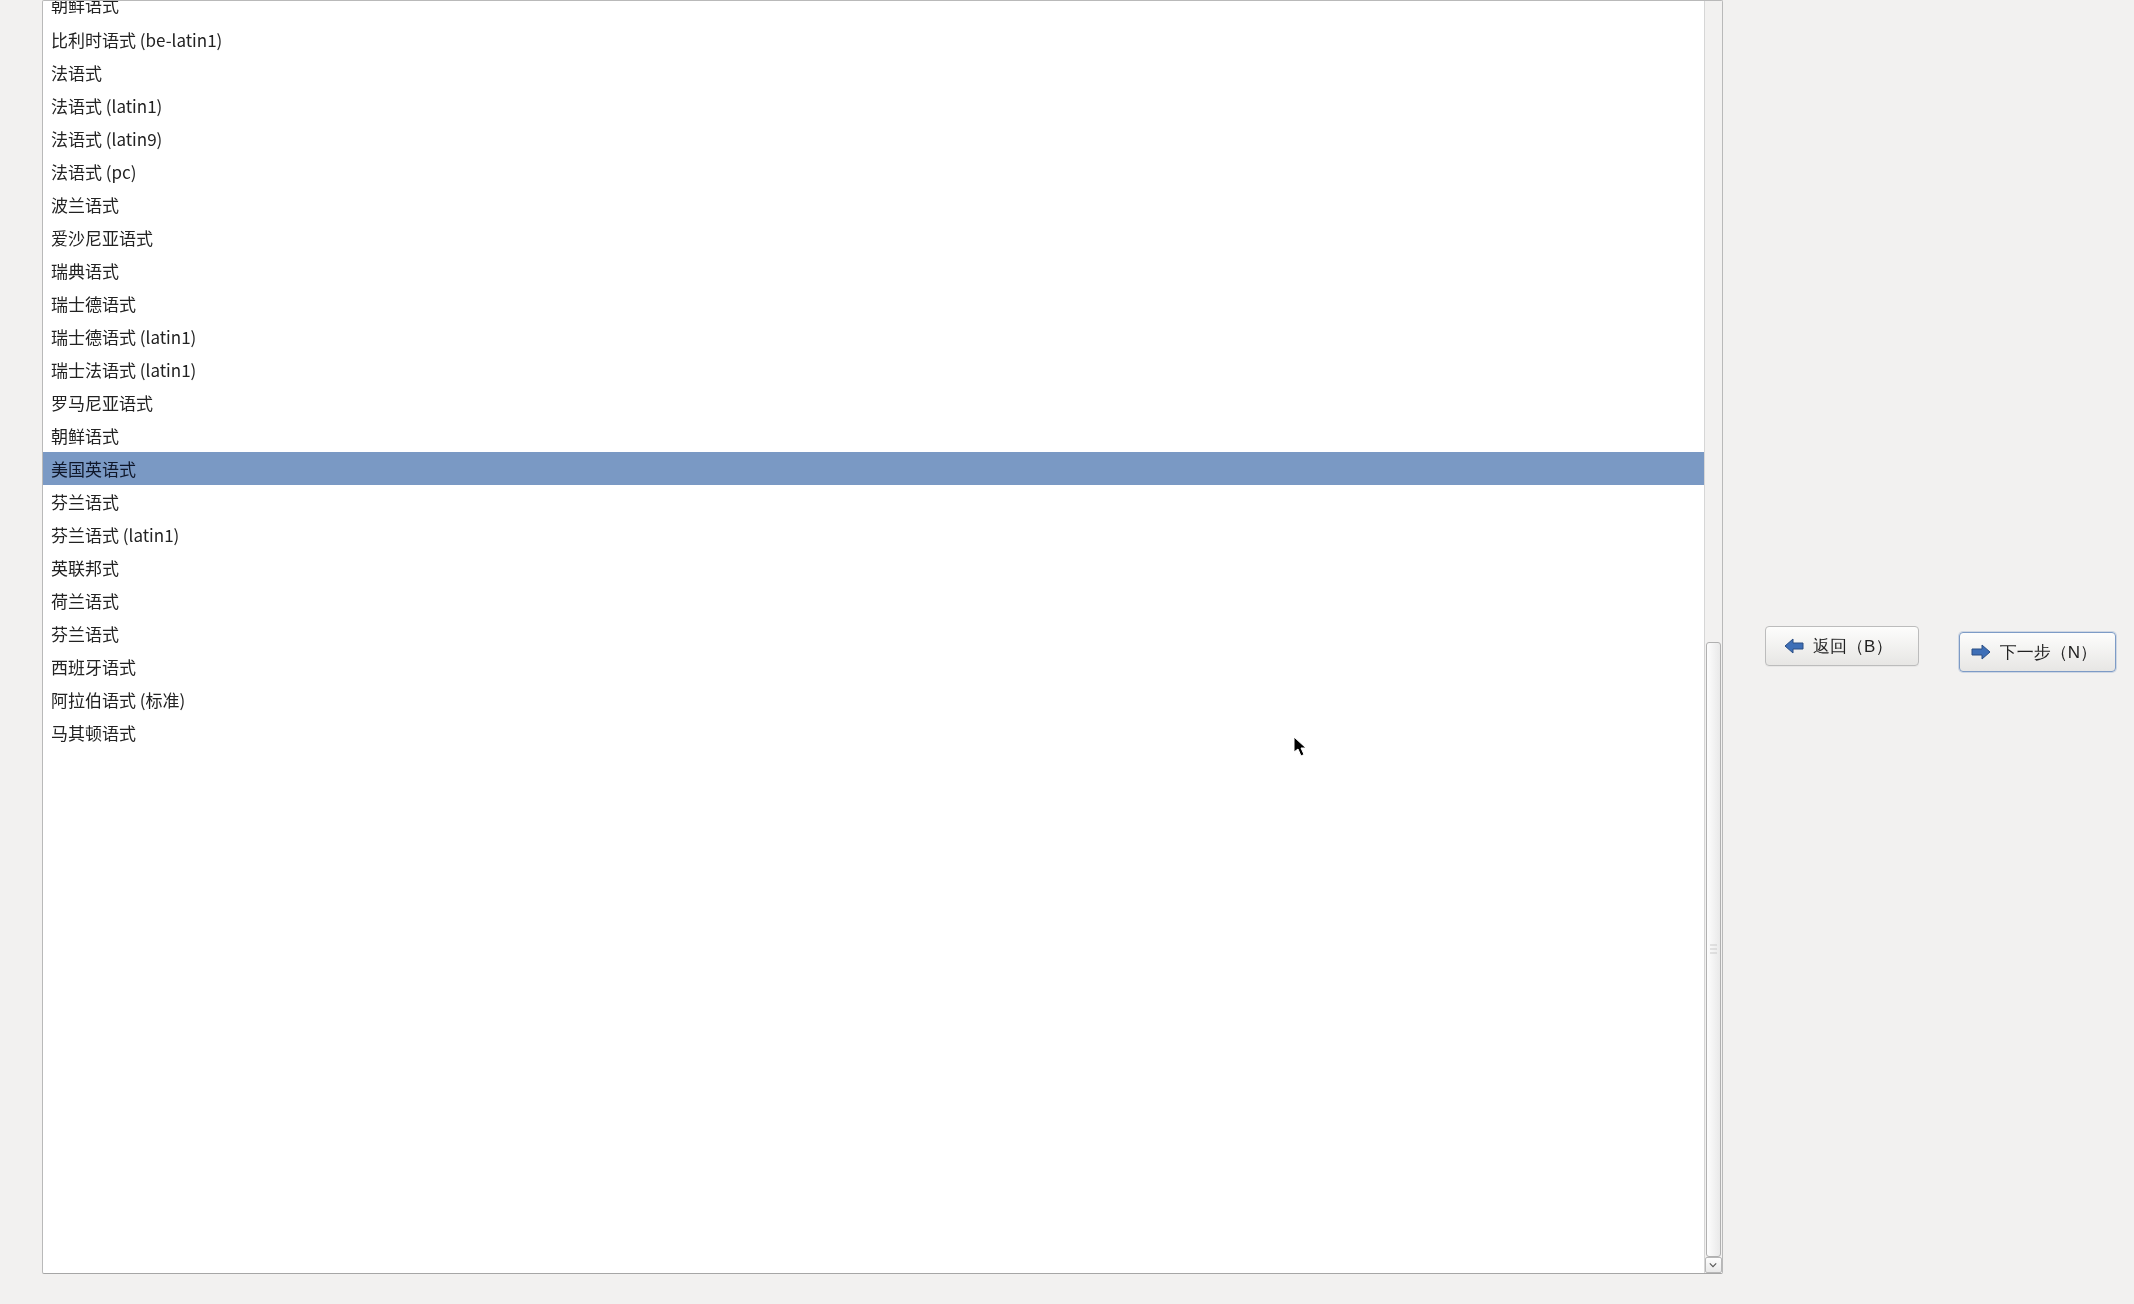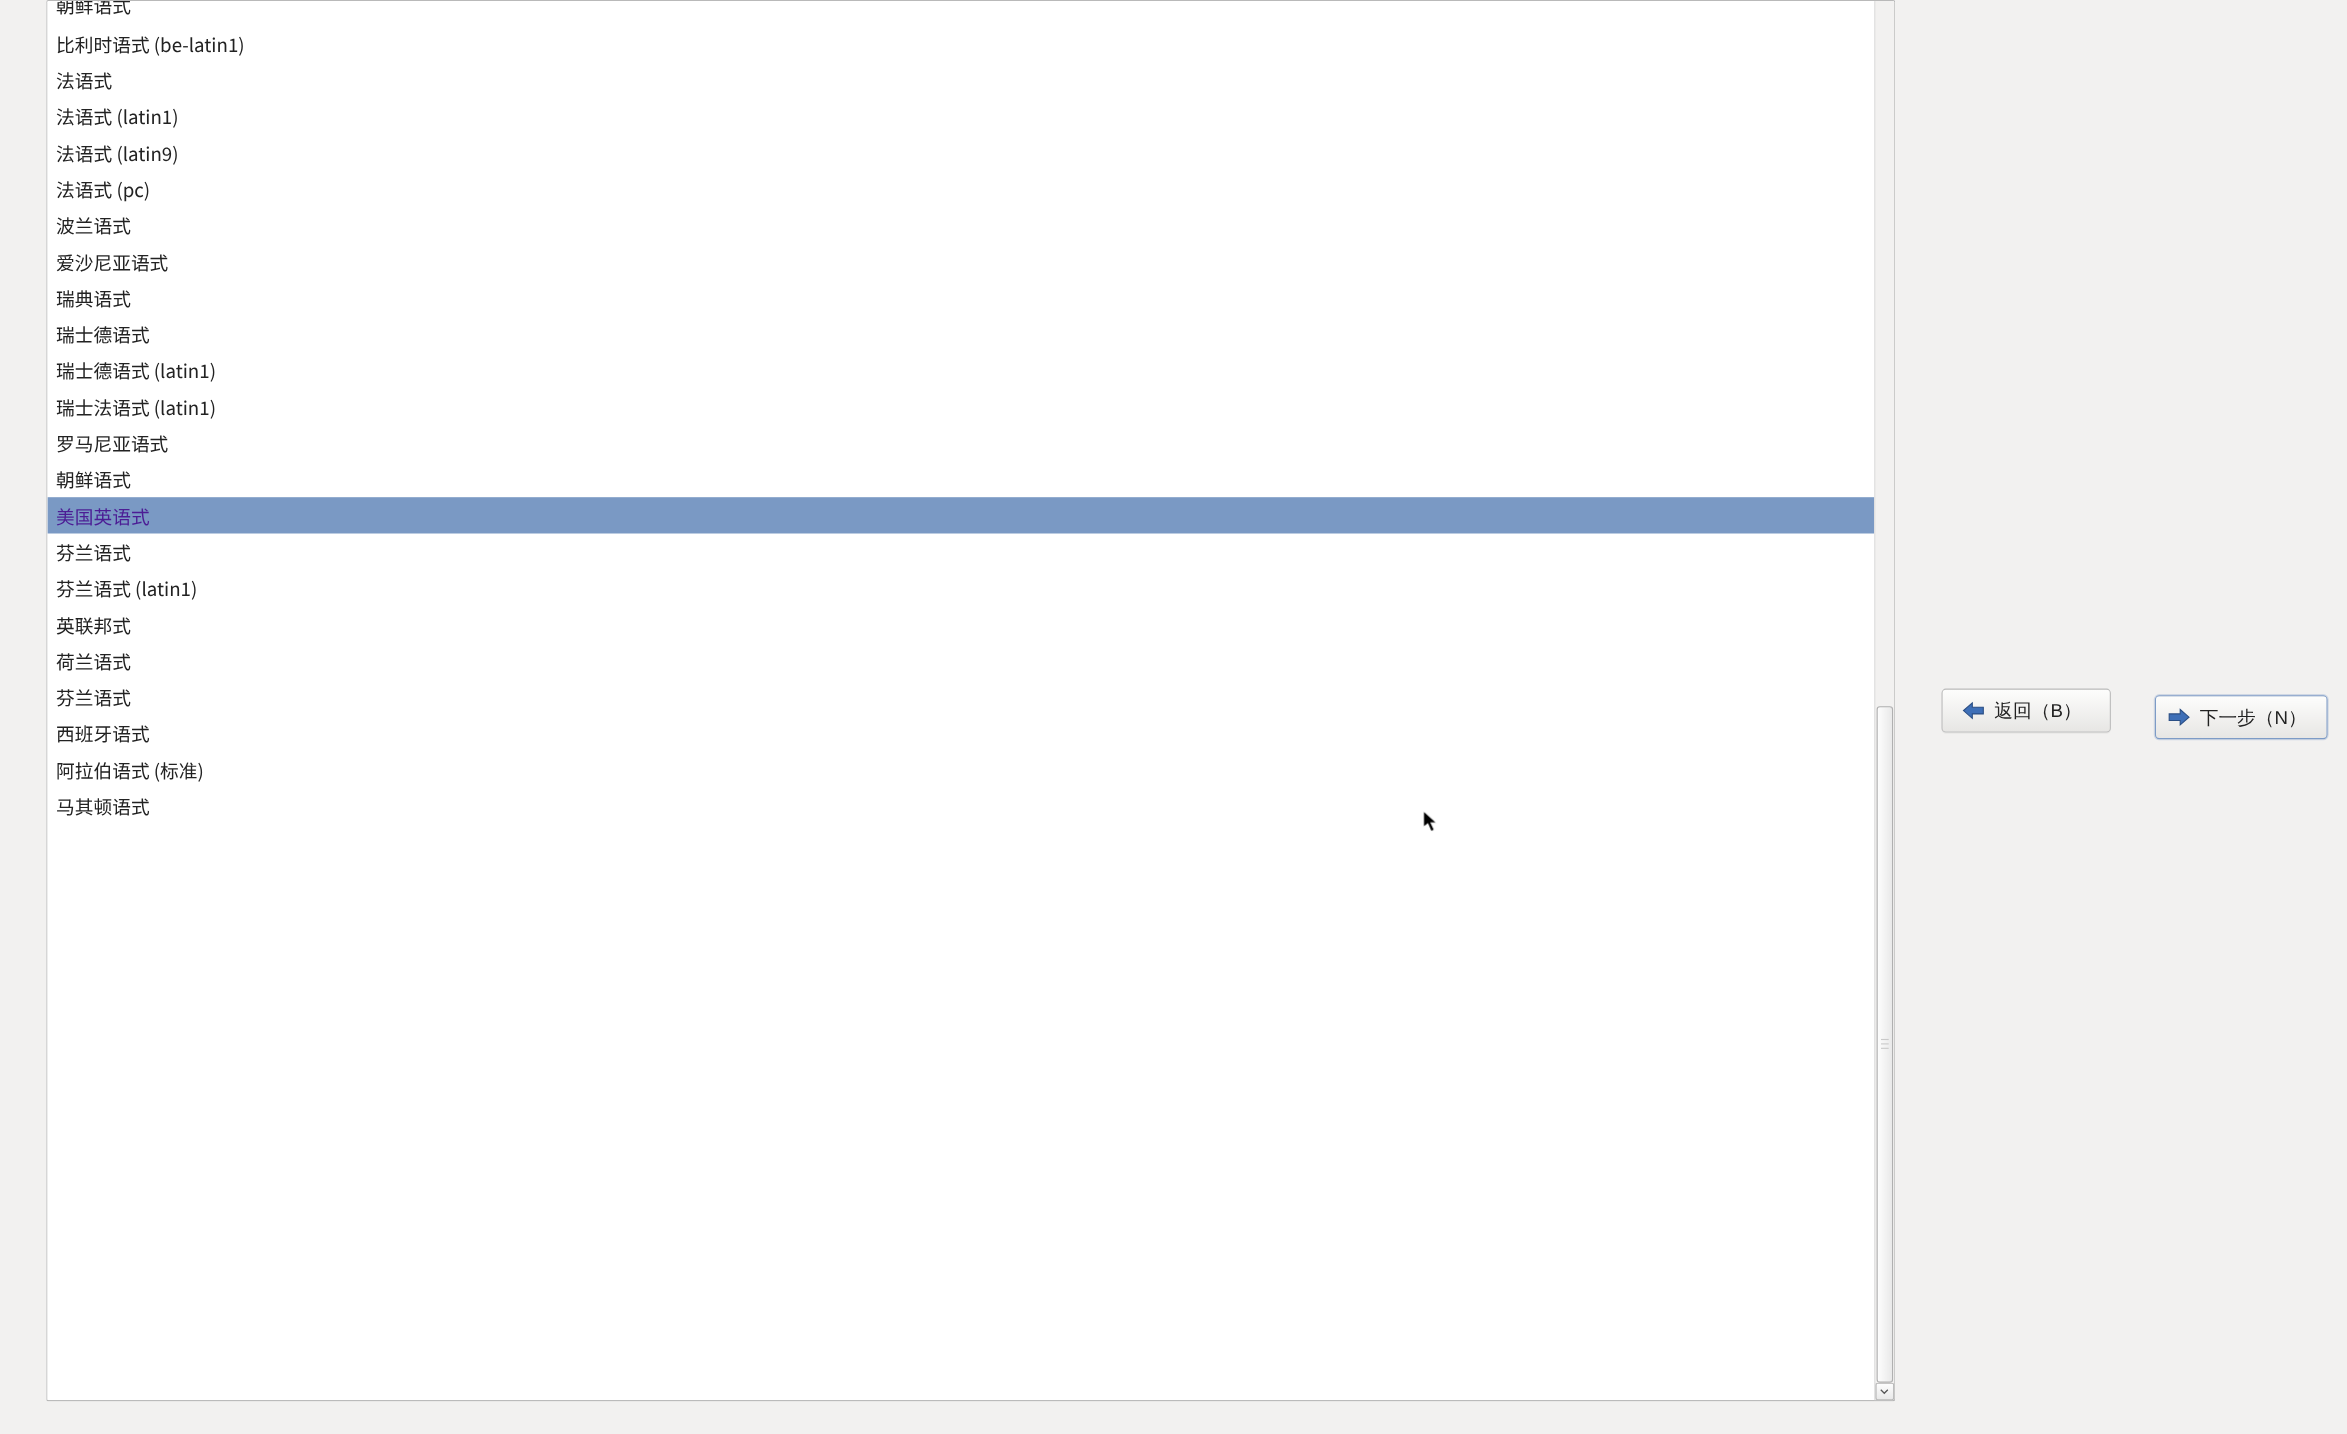--- a/index.html
+++ b/index.html
@@ -42,21 +42,21 @@
       padding: 0 8px;
       font-size: 17px;
       color: #222;
       cursor: default;
       white-space: nowrap;
       user-select: none;
     }
     .list-item.cut-top { height: 22px; align-items: flex-end; padding-bottom: 6px; }
     .list-item.selected {
       background: #7a99c4;
-      color: #4c1d95;
+      color: #0f172a;
     }
 
     
     .scrollbar {
       position: absolute;
       top: 0; right: 0; bottom: 0;
       width: 18px;
       background: #f2f1f0;
       border-left: 1px solid #d6d6d6;
       display: flex;

